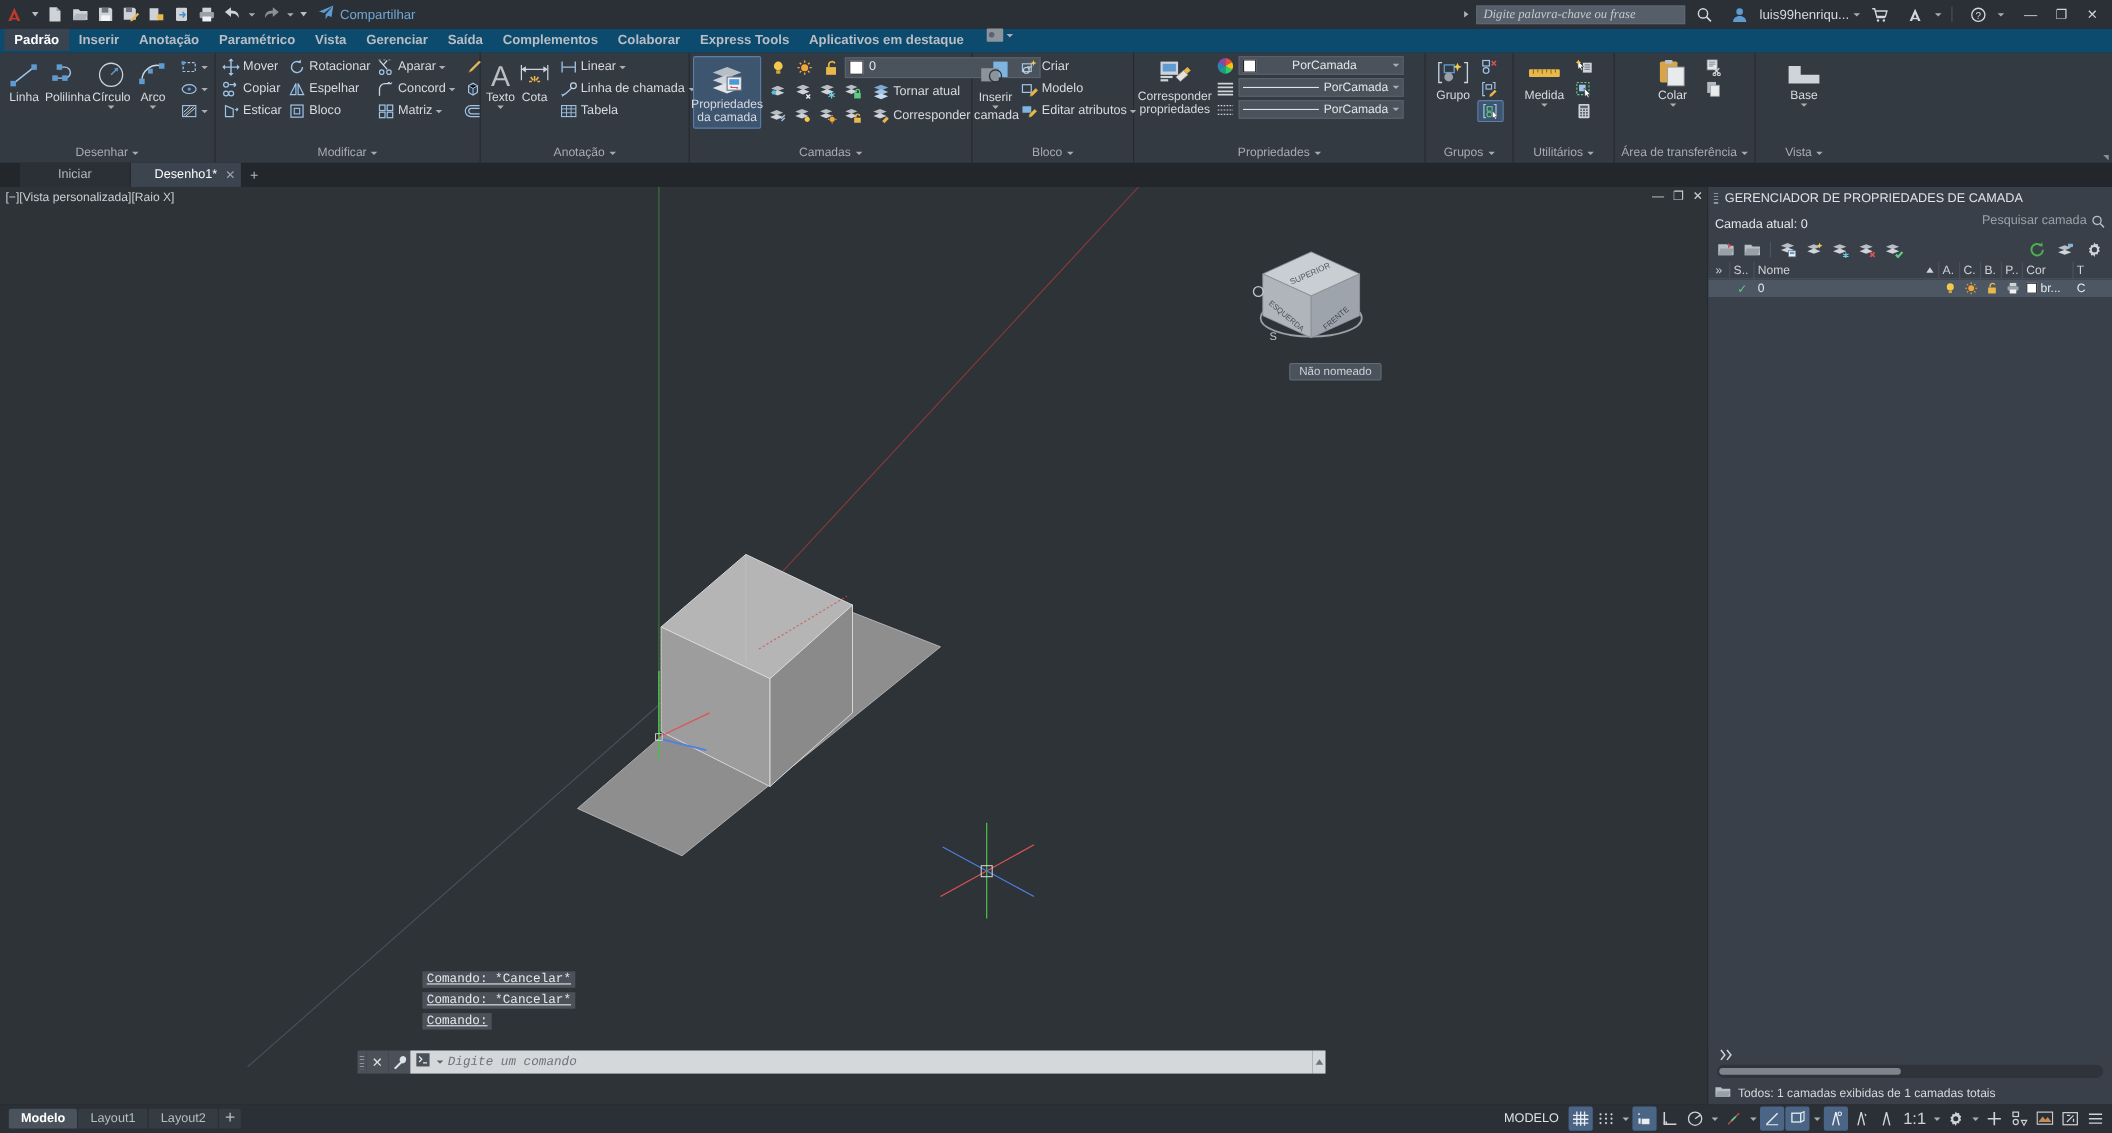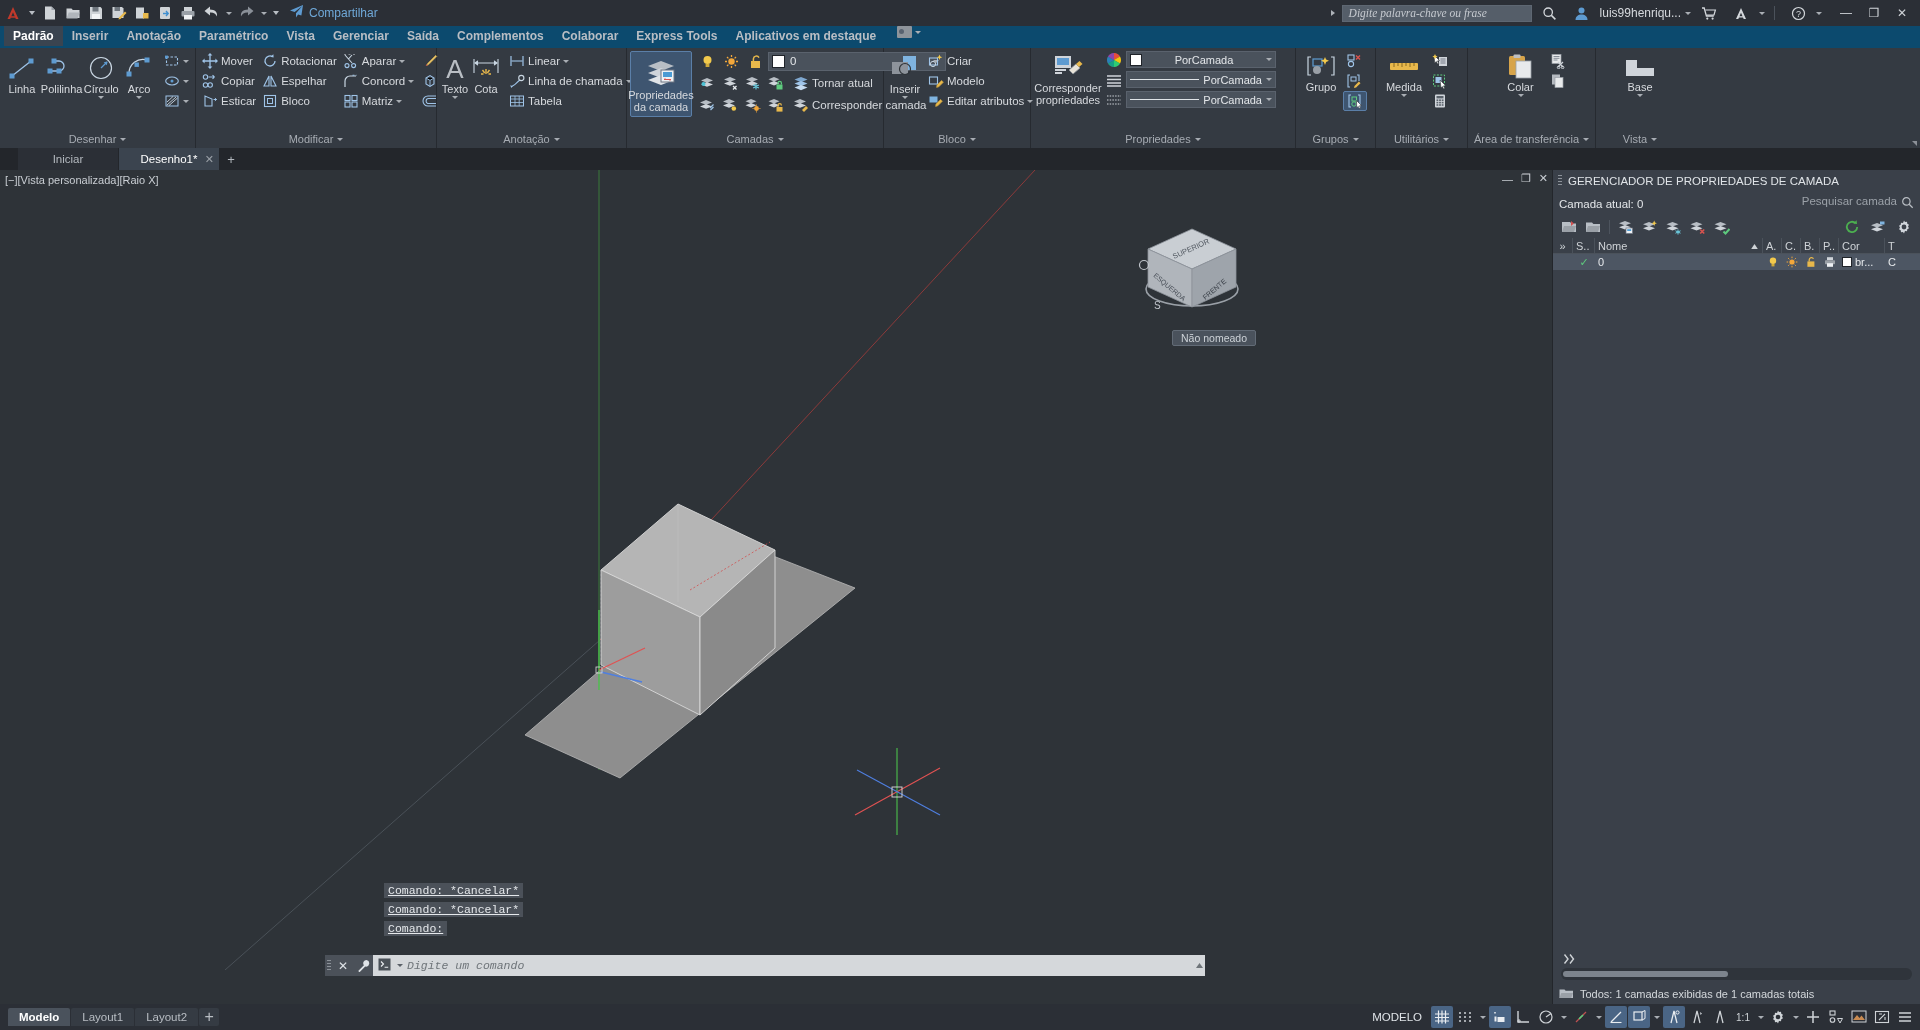--- a/index.html
+++ b/index.html
@@ -117,21 +117,21 @@
   .pal-hscroll i{position:absolute;left:2px;top:3px;width:165px;height:6px;background:#7d848d;border-radius:3px;}
   .pal-status{height:20px;display:flex;align-items:center;gap:6px;padding:0 6px;font-size:11px;color:#d4d8dc;}
 
   
   .statusbar{flex:0 0 26px;background:#2b2f36;display:flex;align-items:center;position:relative;}
   .layout-tabs{display:flex;align-items:center;gap:1px;padding-left:8px;}
   .ltab{height:18px;padding:0 11px;display:flex;align-items:center;font-size:11.5px;color:#b8bdc3;background:#353b43;border-radius:2px 2px 0 0;}
   .ltab.active{background:#4a525c;color:#fff;font-weight:bold;}
   .ltab-plus{width:20px;height:18px;display:flex;align-items:center;justify-content:center;color:#b8bdc3;background:#353b43;border-radius:2px;}
   .status-right{margin-left:auto;display:flex;align-items:center;gap:1px;padding-right:4px;}
-  .sb-item{height:22px;min-width:22px;display:flex;align-items:center;justify-content:center;padding:0 3px;border-radius:2px;color:#cfd3d7;font-size:10px;}
+  .sb-item{height:22px;min-width:22px;display:flex;align-items:center;justify-content:center;padding:0 3px;border-radius:2px;color:#cfd3d7;font-size:15px;}
   .sb-item.on{background:#4a6585;}
   .sb-caret{width:11px;height:22px;display:flex;align-items:center;justify-content:center;}
   .sb-modelo{font-size:11.5px;color:#dfe3e7;padding:0 8px;}
 </style>
 </head>
 <body>
 
 <div class="app">
 
   <div class="titlebar">

